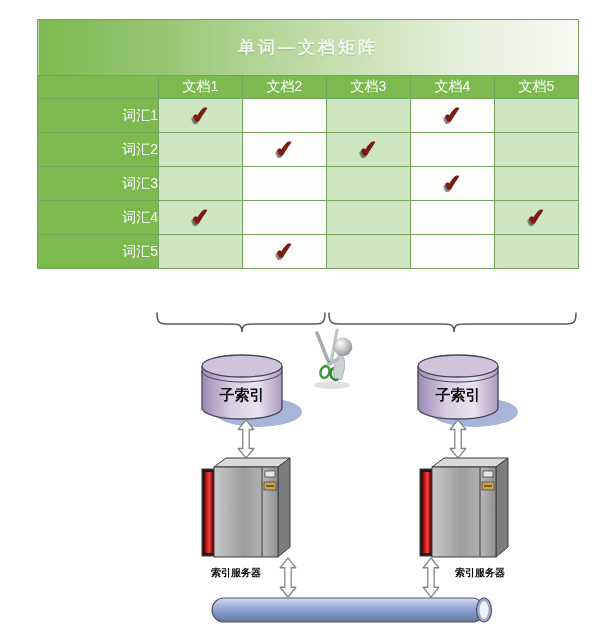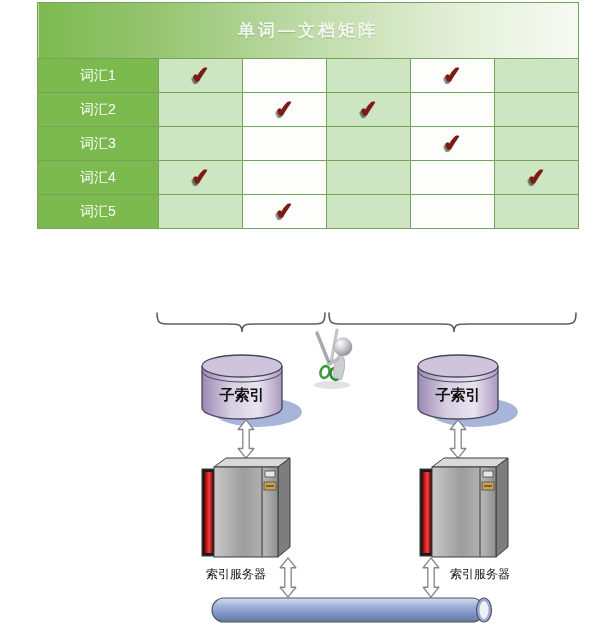--- a/index.html
+++ b/index.html
@@ -1,59 +1,67 @@
 <!DOCTYPE html>
 <html><head>
 <meta charset="utf-8">
 <style>
   * { margin:0; padding:0; box-sizing:border-box; }
   body { background:#ffffff; font-family:"Liberation Sans", sans-serif; }
   #canvas { position:relative; width:613px; height:633px; background:#ffffff; overflow:hidden; }
 
   
-  table.matrix { position:absolute; left:37px; top:2px; width:541px;
+  table.matrix { position:absolute; left:37px; top:19px; width:541px;
     border-collapse:collapse; table-layout:fixed; }
   table.matrix th, table.matrix td { border:1px solid #74a45b; padding:0; }
   tr.title-row th { height:56px;
     background:linear-gradient(90deg,#7cb94f 0%,#96c571 22%,#bcdaa4 48%,#e3efd8 78%,#f7faf3 100%);
     color:#f2f7ee; font-size:17px; font-weight:bold; letter-spacing:3px; text-align:center;
     text-shadow:0 1px 1px rgba(90,130,70,.35); }
   tr.head-row th { height:23px; background:#7cba50; color:#ffffff; font-size:14px;
     font-weight:normal; text-align:center; }
   tbody th.rowlab { background:#7cba50; color:#ffffff; font-size:14px; font-weight:normal;
-    text-align:center; }
+    text-align:right; }
   tbody td { height:34px; text-align:center; vertical-align:middle; }
   tbody td.shade { background:#cde6c1; }
   tbody td.plain { background:#fdfefc; }
   .check { display:inline-block; color:#7d1b12; font-size:23px; font-weight:bold; line-height:1;
     transform:rotate(-6deg); text-shadow:-2px 2px 1px rgba(25,25,25,.55); }
 
   
   .abs { position:absolute; }
-  .srv-label { position:absolute; width:80px; font-size:12px; color:#0d0d0d; text-align:center;
-    letter-spacing:0px; white-space:nowrap; }
+  .srv-label { position:absolute; width:80px; font-size:10px; color:#0d0d0d; text-align:center;
+    letter-spacing:0px; white-space:nowrap;font-weight:bold; }
 </style>
 </head>
 <body>
 
 <div id="canvas">
 
   <table class="matrix">
     <colgroup>
         <col style="width:121px">
         <col style="width:84px">
         <col style="width:84px">
         <col style="width:84px">
         <col style="width:84px">
         <col style="width:84px">
       </colgroup>
     <thead>
       <tr class="title-row">
         <th colspan="6">单词—文档矩阵</th>
       </tr>
+      <tr class="head-row" id="head-row">
+        <th></th>
+      <th>文档1</th>
+          <th>文档2</th>
+          <th>文档3</th>
+          <th>文档4</th>
+          <th>文档5</th>
+        </tr>
     </thead>
     <tbody id="matrix-body">
         <tr>
           <th class="rowlab">词汇1</th>
           <td class="shade"><span class="check">✔</span></td>
           <td class="plain"></td>
           <td class="shade"></td>
           <td class="plain"><span class="check">✔</span></td>
           <td class="shade"></td>
         </tr>

